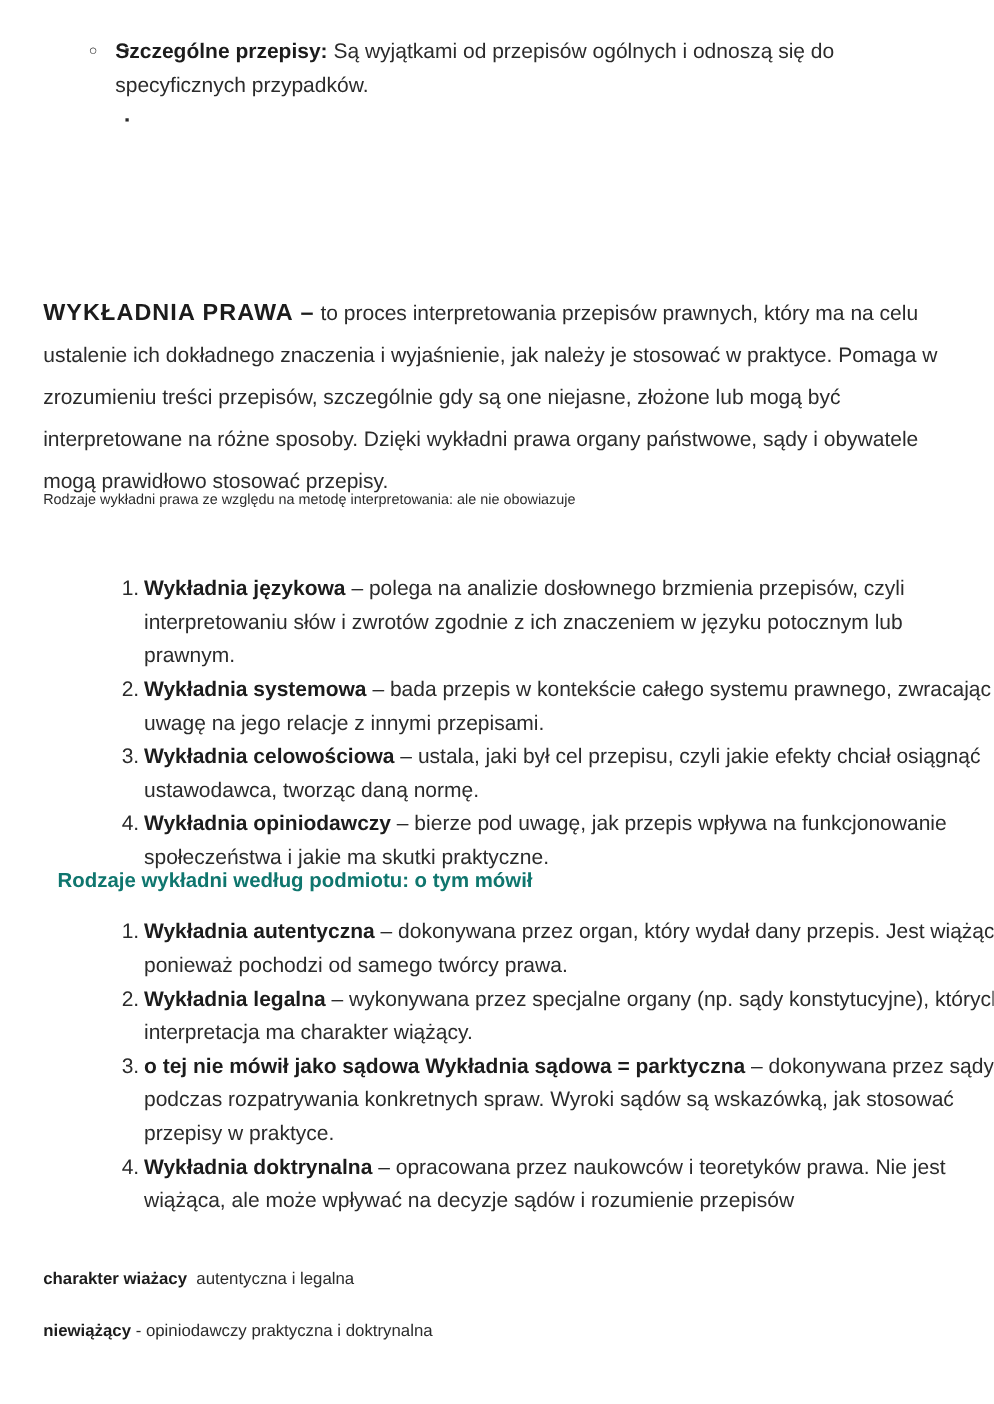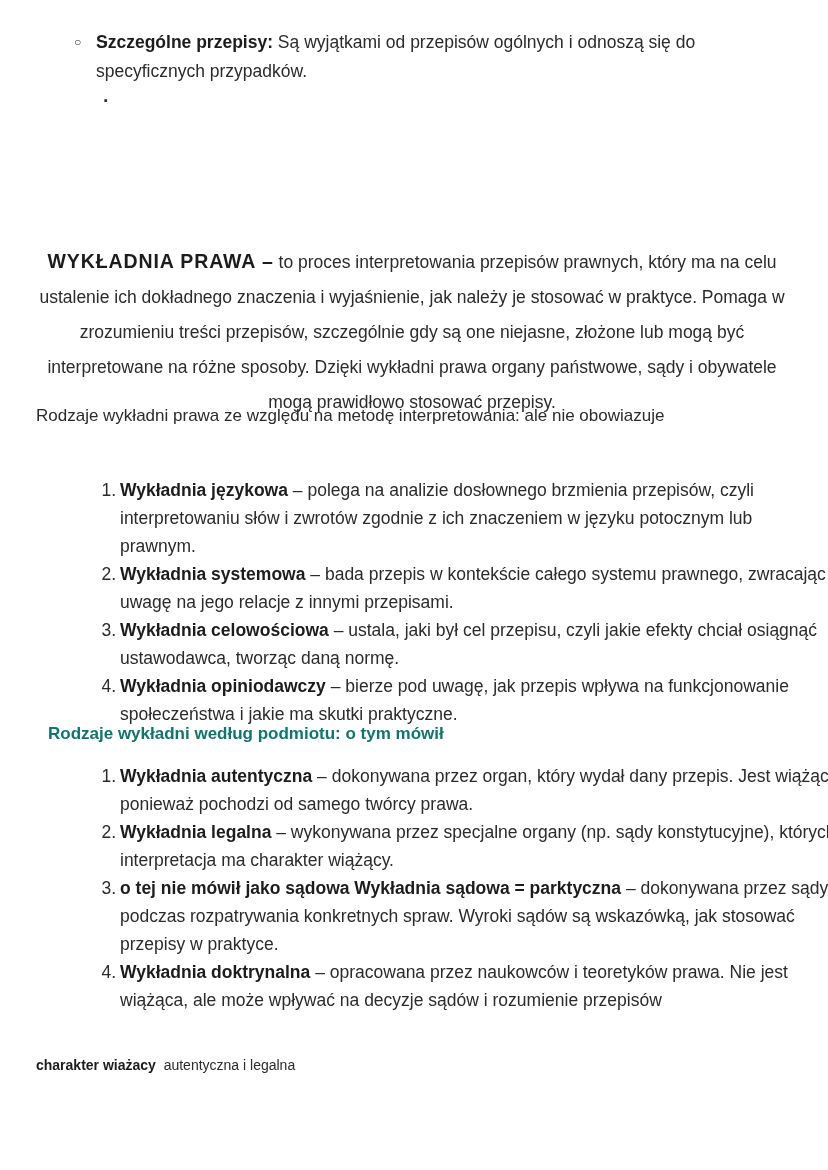--- a/index.html
+++ b/index.html
@@ -73,35 +73,35 @@
   }
 
   .def-block {
     position: absolute;
     left: 0;
     top: 244px;
     width: 752px;
     font-size: 17.5px;
     line-height: 35px;
     color: #2b2b2b;
-    text-align: center;
+    text-align: left;
   }
   .def-title {
     font-weight: 700;
     font-size: 19.5px;
     letter-spacing: 0.9px;
     color: #1c1c1c;
   }
 
   .lead-para {
     position: absolute;
     left: 0;
     top: 400px;
     width: 700px;
-    font-size: 17px;
+    font-size: 12px;
     line-height: 32px;
     color: #2b2b2b;
   }
 
   .sub-heading {
     position: absolute;
     left: 12px;
     width: 740px;
     font-size: 17px;
     font-weight: 700;
@@ -201,14 +201,17 @@
       <li><b>o tej nie mówił jako sądowa Wykładnia sądowa = parktyczna</b><span> – dokonywana przez sądy podczas rozpatrywania konkretnych spraw. Wyroki sądów są wskazówką, jak stosować przepisy w praktyce.</span></li>
       <li><b>Wykładnia doktrynalna</b><span> – opracowana przez naukowców i teoretyków prawa. Nie jest wiążąca, ale może wpływać na decyzje sądów i rozumienie przepisów</span></li>
     </ol>
 
   </div>
 
   <div class="foot-line" id="foot-wiazacy">
     <b>charakter wiażacy</b><span class="sp">  autentyczna i legalna</span>
   </div>
 
+  <div class="foot-line" id="foot-niewiazacy">
+    <b>niewiążący</b><span class="sp"> - opiniodawczy praktyczna i doktrynalna</span>
+  </div>
 
 </div>
 
 </body></html>

